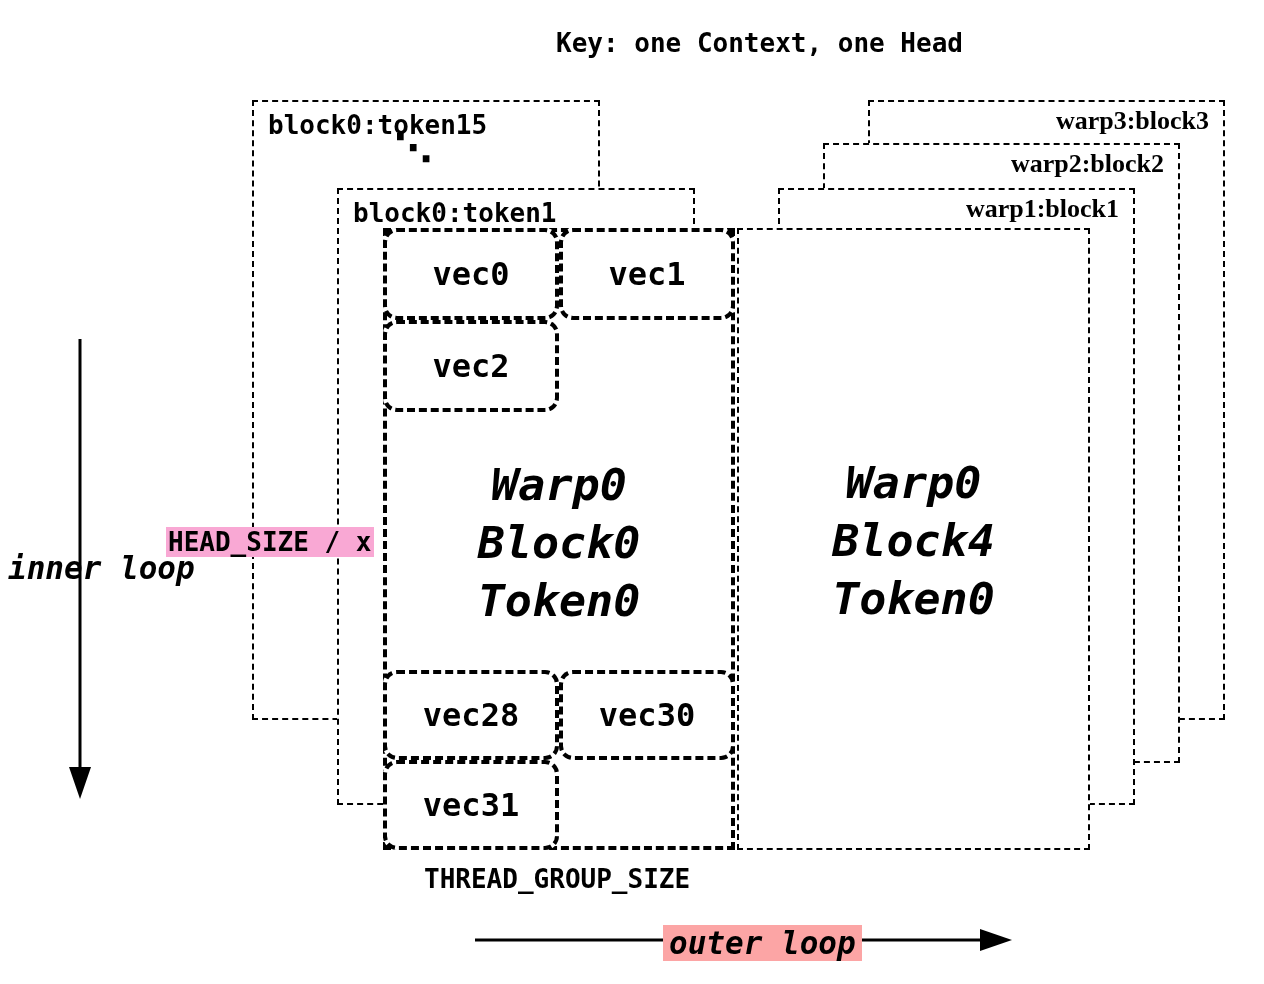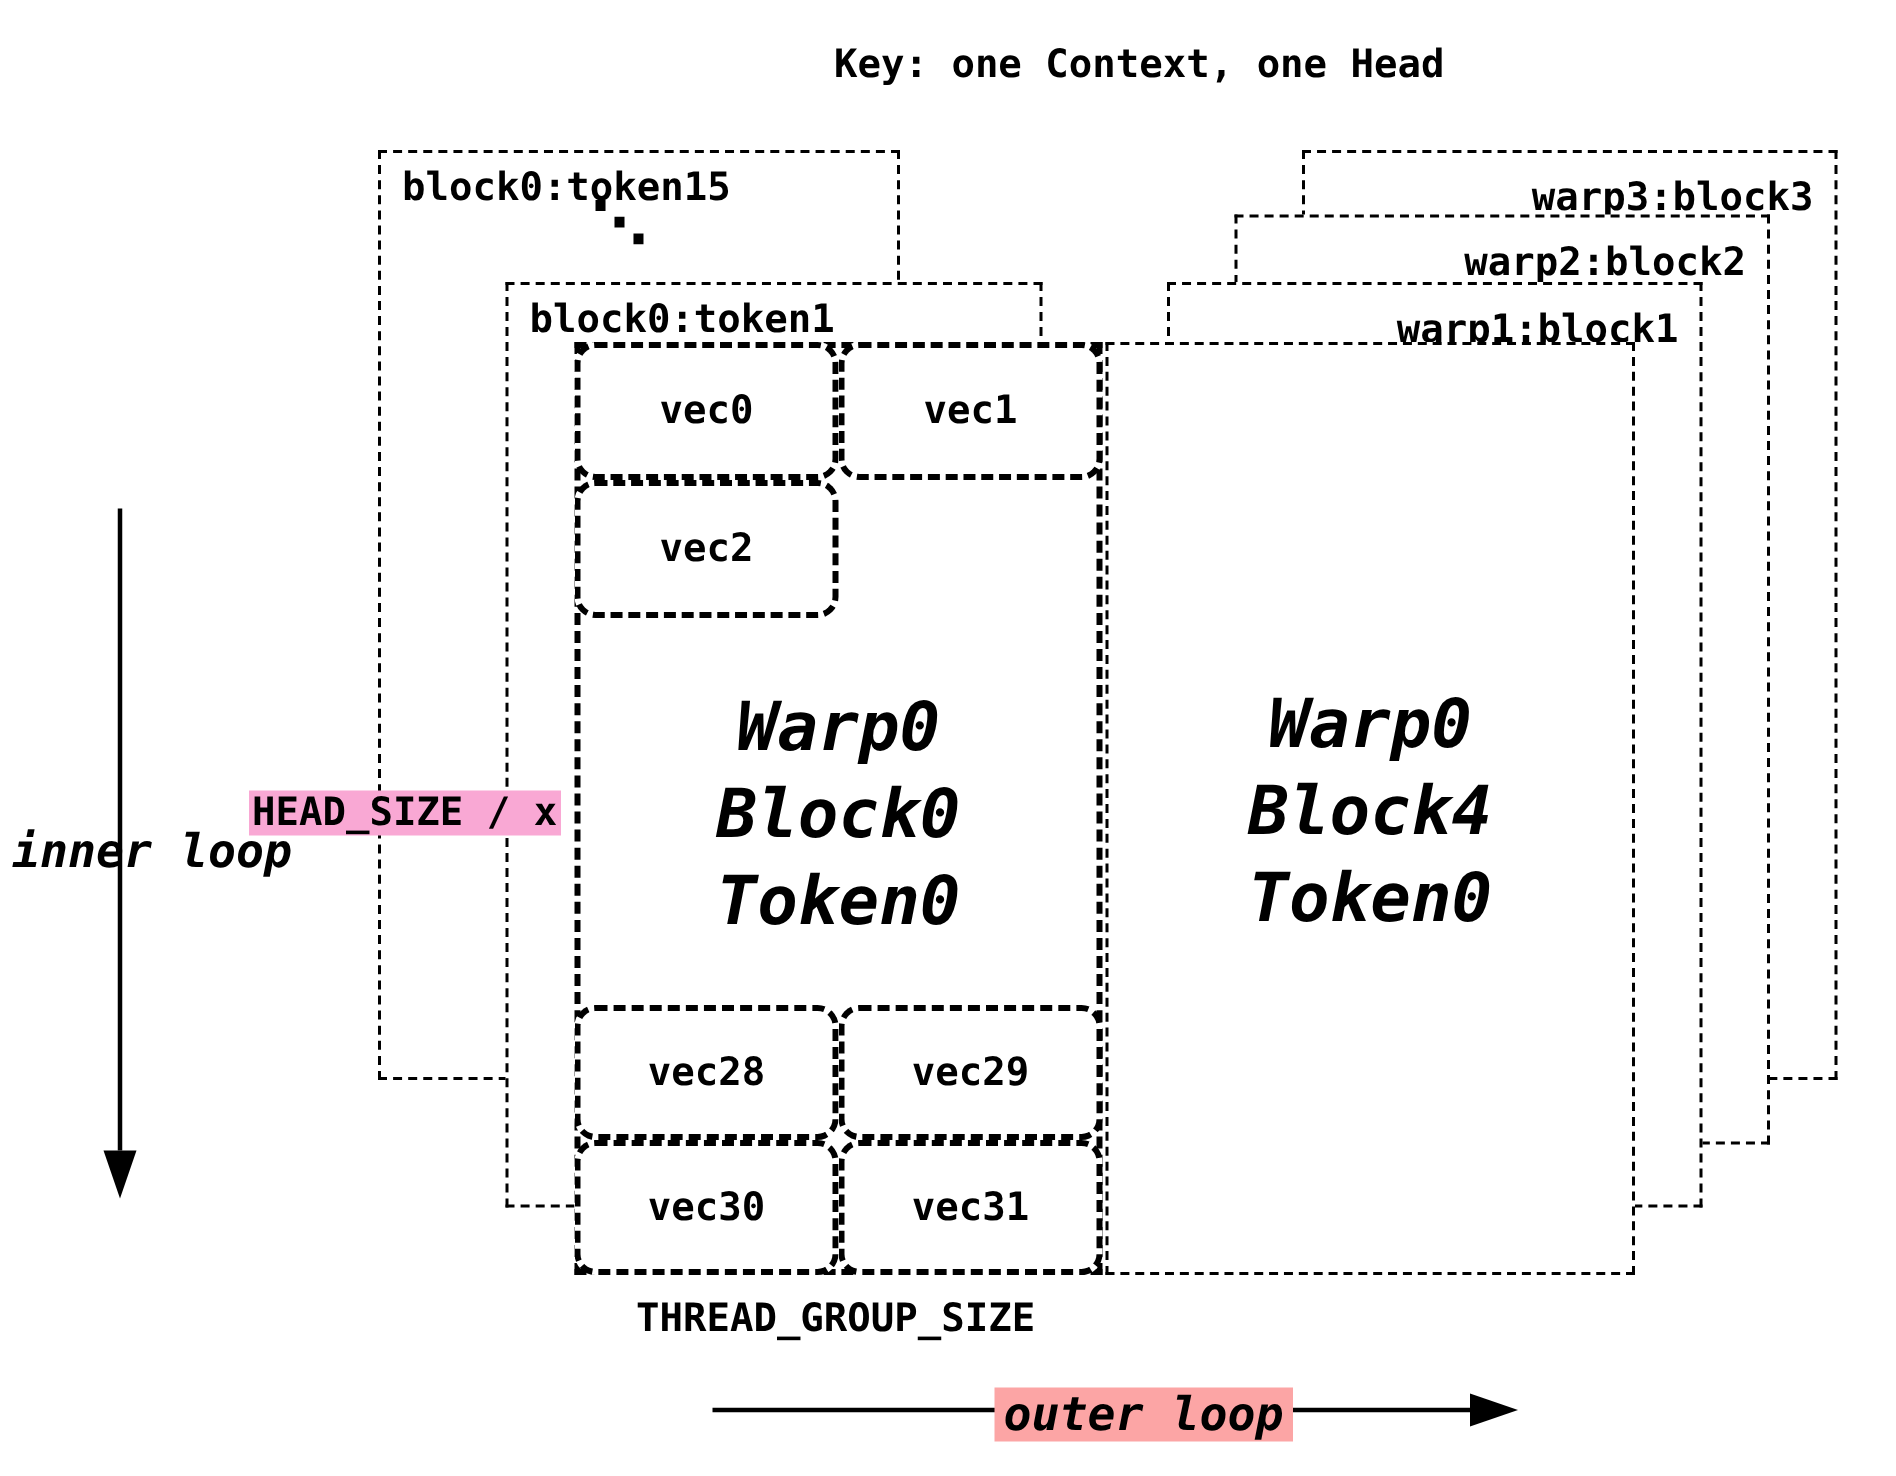--- a/index.html
+++ b/index.html
@@ -15,30 +15,30 @@
   .thick{border:4px dashed #000;}
   .back15{left:252px;top:100px;width:348px;height:620px;z-index:1;}
   .back1{left:337px;top:188px;width:358px;height:617px;z-index:2;}
   .warp3{left:868px;top:100px;width:357px;height:620px;z-index:1;}
   .warp2{left:823px;top:143px;width:357px;height:620px;z-index:2;}
   .warp1{left:778px;top:188px;width:357px;height:617px;z-index:3;}
   .rightmain{left:737px;top:228px;width:353px;height:622px;z-index:4;}
   .main{left:383px;top:228px;width:352px;height:622px;z-index:5;}
   .box-label{position:absolute;font-weight:bold;font-size:26px;white-space:nowrap;}
   .tl{left:14px;top:8px;}
-  .tr{right:14px;top:15px;}
+  .tr{right:14px;top:4px;font-family:Liberation Serif, serif;}
   .dots{position:absolute;left:394px;top:126px;z-index:3;font-size:38px;font-weight:bold;
         font-family:"DejaVu Sans Mono","DejaVu Sans",monospace;}
   .vec-grid{position:absolute;left:-4px;right:-4px;display:grid;
             grid-template-columns:1fr 1fr;grid-auto-rows:92px;}
   .vec-grid.topg{top:-4px;}
   .vec-grid.botg{bottom:-4px;grid-auto-rows:90px;}
   .vec-cell{border:4px dashed #000;border-radius:14px;background:#fff;
             display:flex;align-items:center;justify-content:center;
-            font-weight:bold;font-size:26px;box-sizing:border-box;}
+            font-weight:bold;font-size:32px;box-sizing:border-box;}
   .center-text{position:absolute;left:0;right:0;top:224px;text-align:center;
                font-weight:bold;font-style:italic;font-size:45px;line-height:58px;}
   .arrow-v{position:absolute;left:58px;top:335px;z-index:6;}
   .arrow-h{position:absolute;left:470px;top:922px;z-index:1;}
   .inner-loop{left:8px;top:550px;z-index:6;}
   .head-size{left:166px;top:527px;background:#f9a8d4;padding:0 2px;z-index:6;}
   .tgs{left:424px;top:864px;z-index:6;}
   .outer-loop{left:663px;top:925px;background:#fca5a5;padding:0 6px;z-index:2;}
 </style>
 </head>
@@ -80,21 +80,20 @@
       <div class="vec-cell">vec1</div>
       <div class="vec-cell">vec2</div>
     </div>
     <div class="center-text">
       <div>Warp0</div>
       <div>Block0</div>
       <div>Token0</div>
     </div>
     <div class="vec-grid botg">
       <div class="vec-cell">vec28</div>
-      <div class="vec-cell">vec29</div>
       <div class="vec-cell">vec30</div>
       <div class="vec-cell">vec31</div>
     </div>
   </div>
 
   <svg class="arrow-v" width="44" height="468" viewBox="0 0 44 468">
     <line x1="22" y1="4" x2="22" y2="432" stroke="#000" stroke-width="3"></line>
     <polygon points="22,464 11,432 33,432" fill="#000"></polygon>
   </svg>
   <div class="lbl italic inner-loop">inner loop</div>

